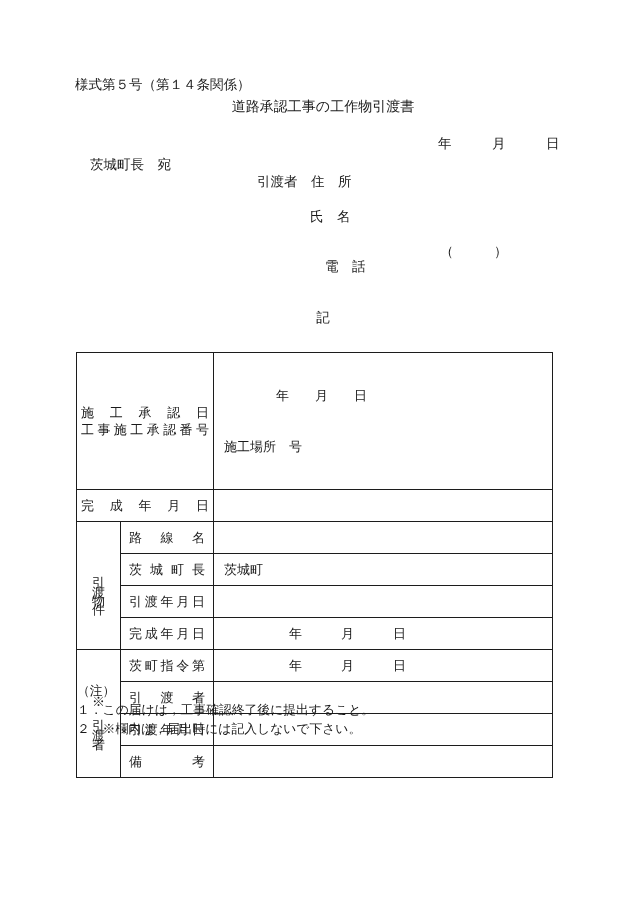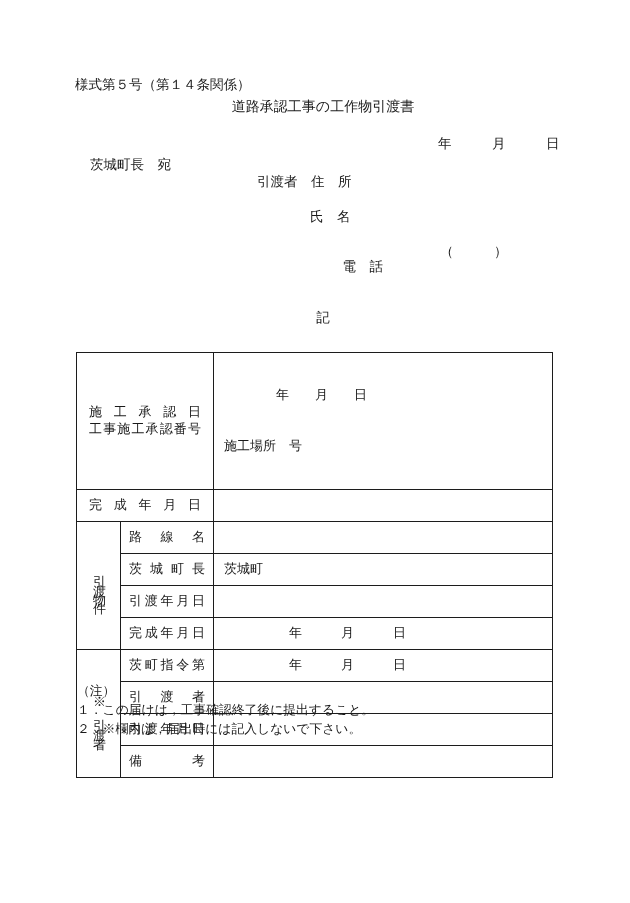--- a/index.html
+++ b/index.html
@@ -5,21 +5,21 @@
   html, body {
     margin: 0;
     padding: 0;
     background: #ffffff;
   }
   .page {
     position: relative;
     width: 630px;
     height: 903px;
     background: #ffffff;
-    font-family: Liberation Mono, monospace;
+    font-family: Liberation Sans, sans-serif;
     color: #1a1a1a;
     font-size: 13.5px;
     overflow: hidden;
   }
   .abs { position: absolute; white-space: pre; }
 
   .form-number   { left: 75px;  top: 76px;  }
   .doc-title     { left: 8px;   top: 98px;  width: 630px; text-align: center; font-size: 14px; }
   .date-line     { left: 438px; top: 135px; }
   .addressee     { left: 90px;  top: 156px; }
@@ -48,21 +48,21 @@
   col.c-group { width: 44px; }
   col.c-label { width: 93px; }
   col.c-value { width: 339px; }
 
   td.lbl {
     text-align: justify;
     text-align-last: justify;
     padding: 0 8px;
     white-space: nowrap;
   }
-  td.lbl-wide { padding: 0 12px; }
+  td.lbl-wide { padding: 0 4px; }
   td.val {
     text-align: left;
     padding: 0 0 0 10px;
     white-space: pre;
   }
   tr.r-tall  { height: 36px; }
   tr.r-std   { height: 32px; }
 
   td.group {
     text-align: center;

